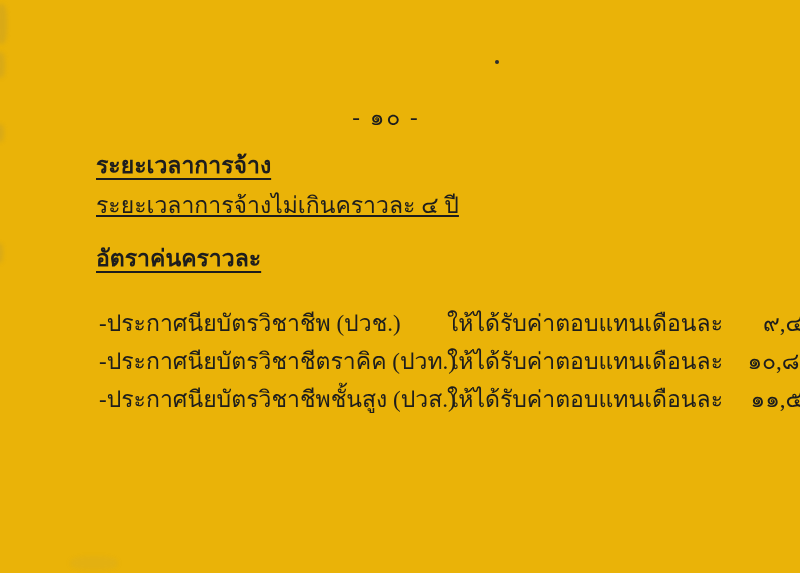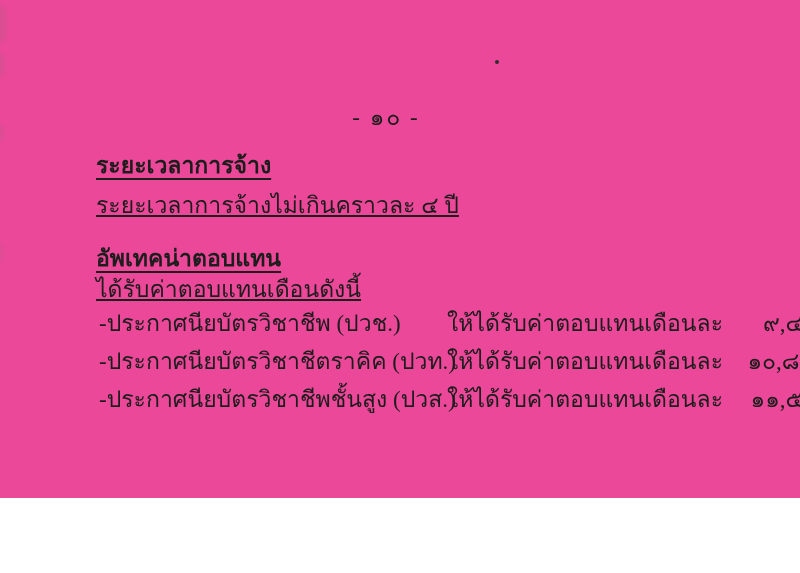--- a/index.html
+++ b/index.html
@@ -3,22 +3,22 @@
 <meta charset="utf-8">
 <style>
   html, body {
     margin: 0;
     padding: 0;
     background: #ffffff;
   }
   .page {
     position: relative;
     width: 800px;
-    height: 498px;
-    background: #ec4899;
+    height: 573px;
+    background: #eab308;
     overflow: hidden;
     font-family: "Liberation Serif", "DejaVu Serif", serif;
     color: #1d1d1d;
   }
   .thai {
     font-size: 23px;
     line-height: 34px;
     white-space: nowrap;
     color: #1d1d1d;
   }
@@ -100,22 +100,21 @@
   <div class="smudge s3"></div>
   <div class="smudge s4"></div>
   <div class="smudge s5"></div>
   <div class="speck"></div>
 
   <div class="page-number thai">- ๑๐ -</div>
 
   <div class="heading thai" style="top:149px">ระยะเวลาการจ้าง</div>
   <div class="line thai" style="top:189px">ระยะเวลาการจ้างไม่เกินคราวละ ๔ ปี</div>
 
-  <div class="heading thai" style="top:242px">อัพเทคน่าตอบแทน</div>
-  <div class="line thai" style="top:273px">ได้รับค่าตอบแทนเดือนดังนี้</div>
+  <div class="heading thai" style="top:242px">อัตราค่นคราวละ</div>
 
   <div class="row" style="top:307px">
     <span class="qual thai">-ประกาศนียบัตรวิชาชีพ (ปวช.)</span>
     <span class="pay thai">
       <span>ให้ได้รับค่าตอบแทนเดือนละ</span>
       <span class="amount">๙,๔๐๐</span>
 
     </span>
   </div>
 

